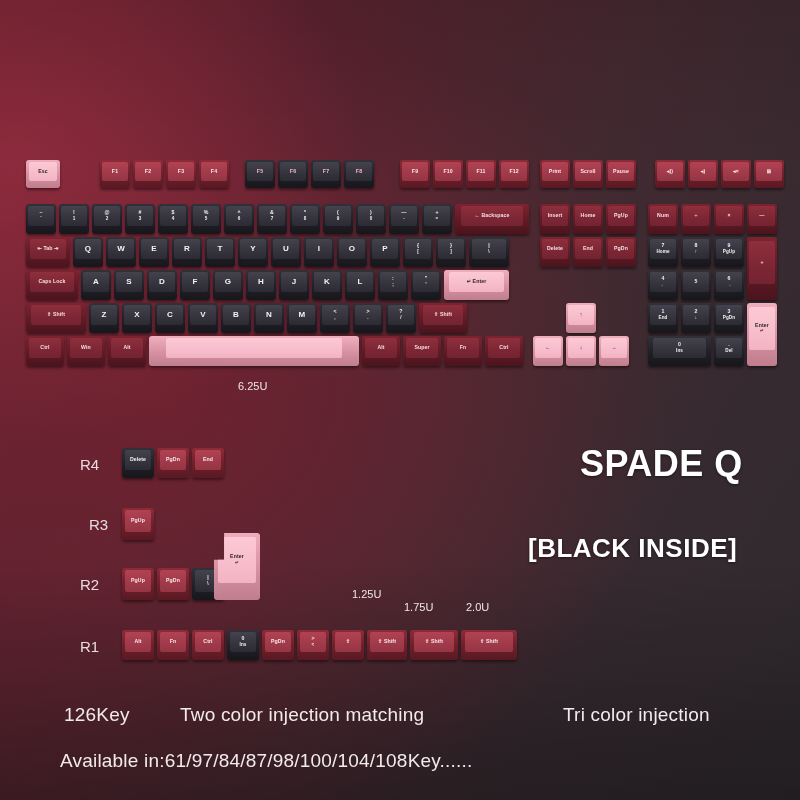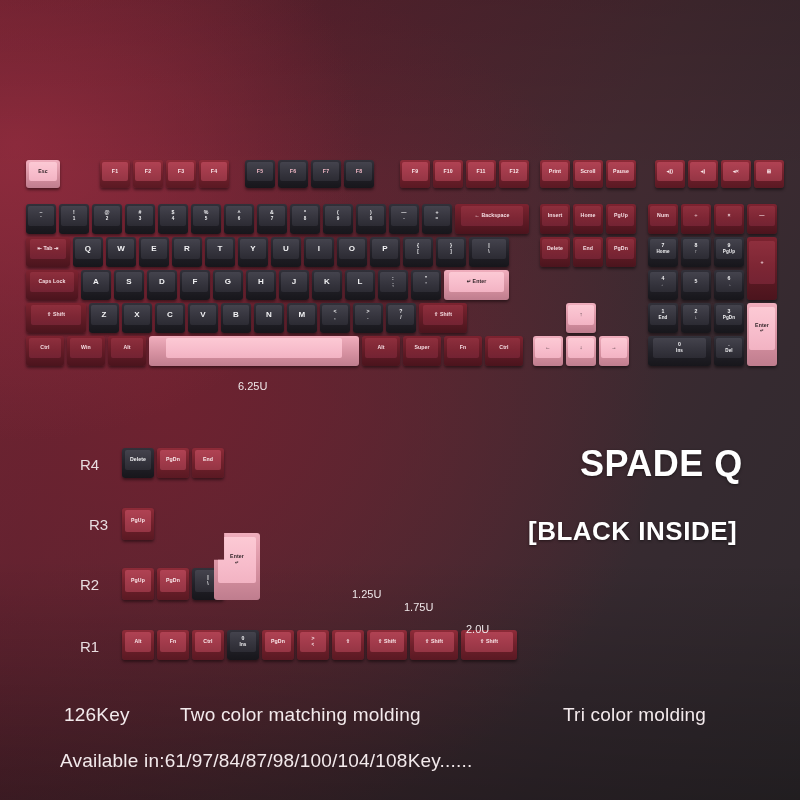--- a/index.html
+++ b/index.html
@@ -743,26 +743,26 @@
     <div class="kc red" style="left: 461px; top: 630px; width: 56px; height: 30px;">
       <div class="top">
         <span class="lg">⇧ Shift</span>
       </div>
     </div>
   </div>
 
 <div class="lbl" id="lbl-space" style="left:238px;top:380px;">6.25U</div>
 <div class="lbl" id="lbl-125" style="left:352px;top:588px;">1.25U</div>
 <div class="lbl" id="lbl-175" style="left:404px;top:601px;">1.75U</div>
-<div class="lbl" id="lbl-200" style="left:466px;top:623px;">2.0U</div>
+<div class="lbl" id="lbl-200" style="left:466px;top:601px;">2.0U</div>
 
 <div class="title" id="t1" style="left:580px;top:443px;">SPADE Q</div>
-<div class="title" id="t2" style="left:528px;top:516px;">[BLACK INSIDE]</div>
+<div class="title" id="t2" style="left:528px;top:533px;">[BLACK INSIDE]</div>
 
 <div class="cap" style="left:64px;top:704px;">126Key</div>
-<div class="cap" style="left:180px;top:704px;">Two color matching molding</div>
-<div class="cap" style="left:563px;top:704px;">Tri color molding</div>
+<div class="cap" style="left:180px;top:704px;">Two color injection matching</div>
+<div class="cap" style="left:563px;top:704px;">Tri color injection</div>
 <div class="cap" style="left:60px;top:750px;">Available in:61/97/84/87/98/100/104/108Key......</div>
 
 <div class="rowlbl" style="left: 80px; top: 456px;">R4</div>
 <div class="rowlbl" style="left: 64px; top: 516px; margin-left: 25px;">R3</div>
 <div class="rowlbl" style="left: 80px; top: 576px;">R2</div>
 <div class="rowlbl" style="left: 80px; top: 638px;">R1</div>
 
 </body></html>

